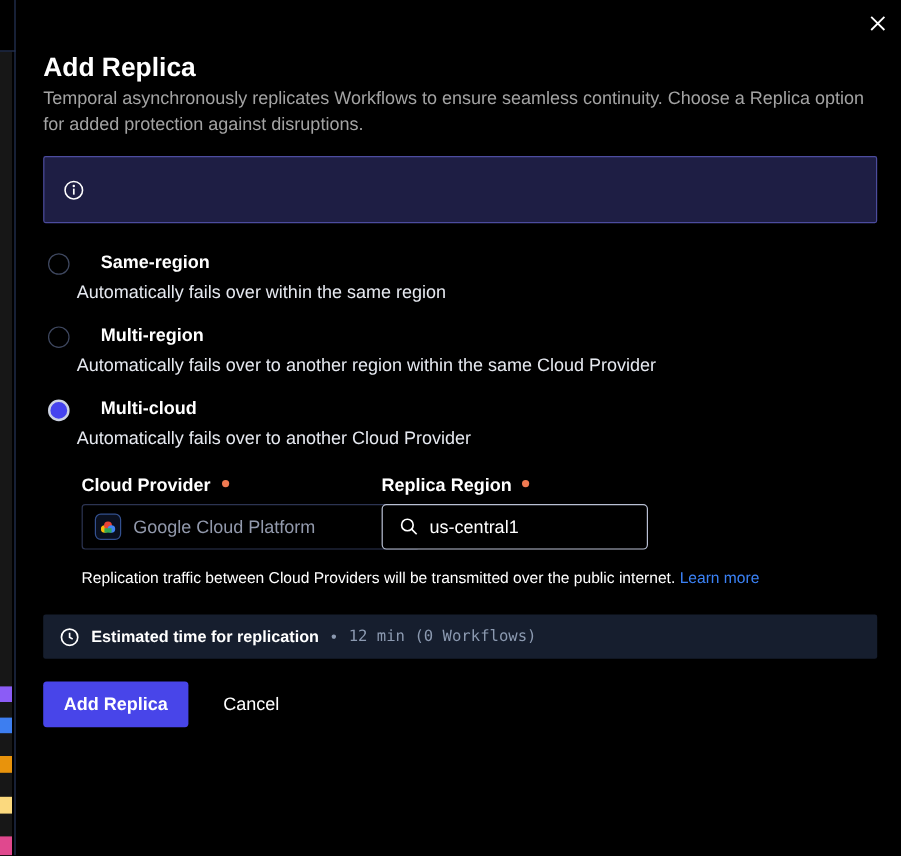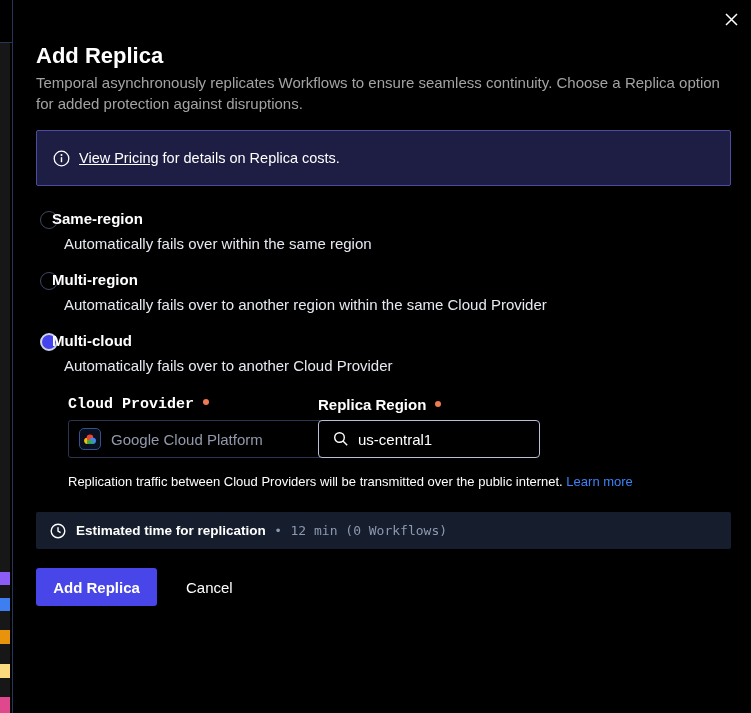--- a/index.html
+++ b/index.html
@@ -21,21 +21,21 @@
 
   .pricing-banner { position:absolute; left:36px; top:130px; width:695px; height:56px;
                     background:#1e1e44; border:1px solid #4c4c9e; border-radius:2px;
                     display:flex; align-items:center; padding:0 16px; gap:9px; color:#fff; font-size:14.5px; }
   .pricing-banner a { color:#fff; text-decoration:underline; cursor:pointer; }
 
   .option { position:absolute; left:36px; }
   .radio { position:absolute; left:4px; top:1px; width:18px; height:18px; border-radius:50%;
            border:1px solid #3f4860; background:transparent; cursor:pointer; }
   .radio.selected { background:#4543ee; border:2px solid #ccd2e2; }
-  .opt-label { position:absolute; left:16px; top:0; font-size:15px; font-weight:bold; color:#fff; white-space:nowrap; cursor:pointer; }
+  .opt-label { position:absolute; left:48px; top:0; font-size:15px; font-weight:bold; color:#fff; white-space:nowrap; cursor:pointer; }
   .opt-desc { position:absolute; left:28px; top:25px; font-size:15px; color:#e6e9f0; white-space:nowrap; }
 
   .field-label { position:absolute; top:396px; font-size:15px; font-weight:bold; color:#fff; white-space:nowrap; }
   .req-dot { display:inline-block; width:6px; height:6px; border-radius:50%; background:#f07a52;
              margin-left:9px; margin-bottom:3px; }
 
   .provider-box { position:absolute; left:68px; top:420px; width:282px; height:38px;
                   border:1px solid #2c3452; border-radius:3px; display:flex; align-items:center;
                   padding:0 10px; gap:10px; color:#9299ac; font-size:15px; }
   .gcp-chip { width:22px; height:22px; border:1px solid #33508f; border-radius:5px; background:#0a101f;
@@ -92,45 +92,41 @@
   <p class="subtitle">Temporal asynchronously replicates Workflows to ensure seamless continuity. Choose a Replica option for added protection against disruptions.</p>
 
   <div class="pricing-banner">
     <span>
       <svg width="17" height="17" viewBox="0 0 17 17">
         <circle cx="8.5" cy="8.5" r="7.3" fill="none" stroke="#fff" stroke-width="1.3"></circle>
         <circle cx="8.5" cy="5" r="1" fill="#fff"></circle>
         <rect x="7.8" y="7.2" width="1.4" height="5" fill="#fff"></rect>
       </svg>
     </span>
-    <span>
-      <a>View Pricing</a>
-      <span>for details on Replica costs.</span>
-    </span>
   </div>
 
   <div class="option" style="top:210px;">
     <span class="radio"></span>
     <span class="opt-label">Same-region</span>
     <span class="opt-desc">Automatically fails over within the same region</span>
   </div>
 
   <div class="option" style="top:271px;">
     <span class="radio"></span>
     <span class="opt-label">Multi-region</span>
     <span class="opt-desc">Automatically fails over to another region within the same Cloud Provider</span>
   </div>
 
   <div class="option" style="top:332px;">
     <span class="radio selected"></span>
     <span class="opt-label">Multi-cloud</span>
     <span class="opt-desc">Automatically fails over to another Cloud Provider</span>
   </div>
 
-  <div class="field-label" style="left:68px;font-family:Liberation Mono, monospace;"><span>Cloud Provider</span><span class="req-dot"></span></div>
+  <div class="field-label" style="left:68px;"><span>Cloud Provider</span><span class="req-dot"></span></div>
   <div class="field-label" style="left:318px;"><span>Replica Region</span><span class="req-dot"></span></div>
 
   <div class="provider-box">
     <span class="gcp-chip">
       <svg width="14" height="11" viewBox="0 0 14 11">
         <circle cx="4.2" cy="6.8" r="3.1" fill="#FBBC05"></circle>
         <circle cx="7" cy="3.8" r="3.3" fill="#EA4335"></circle>
         <circle cx="9.9" cy="6.8" r="3.1" fill="#4285F4"></circle>
         <rect x="4" y="6.2" width="6" height="3.7" fill="#34A853"></rect>
       </svg>

